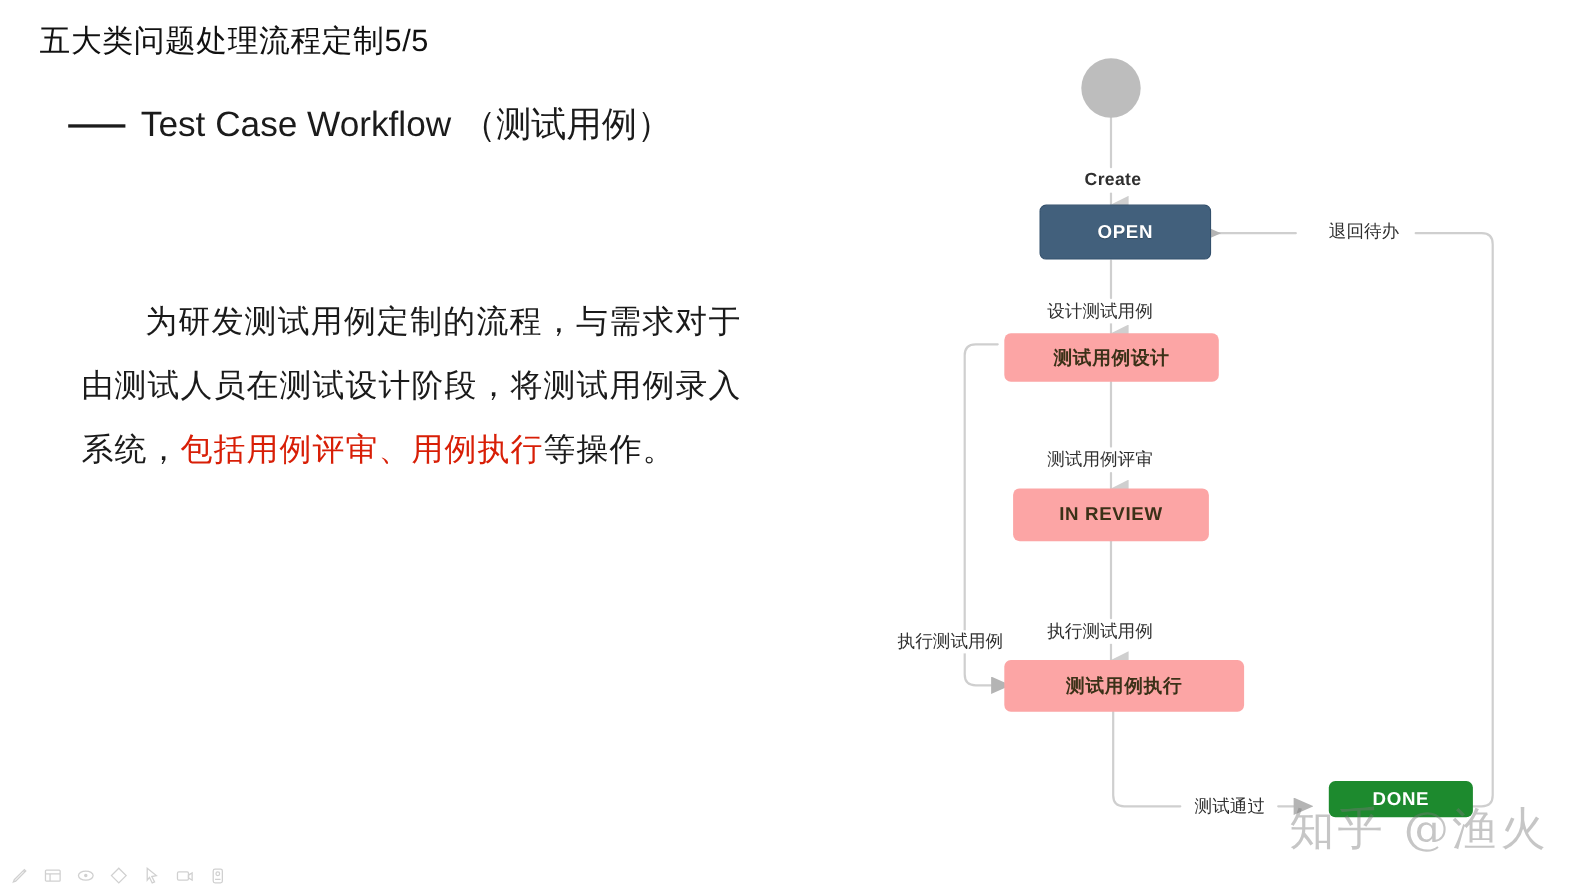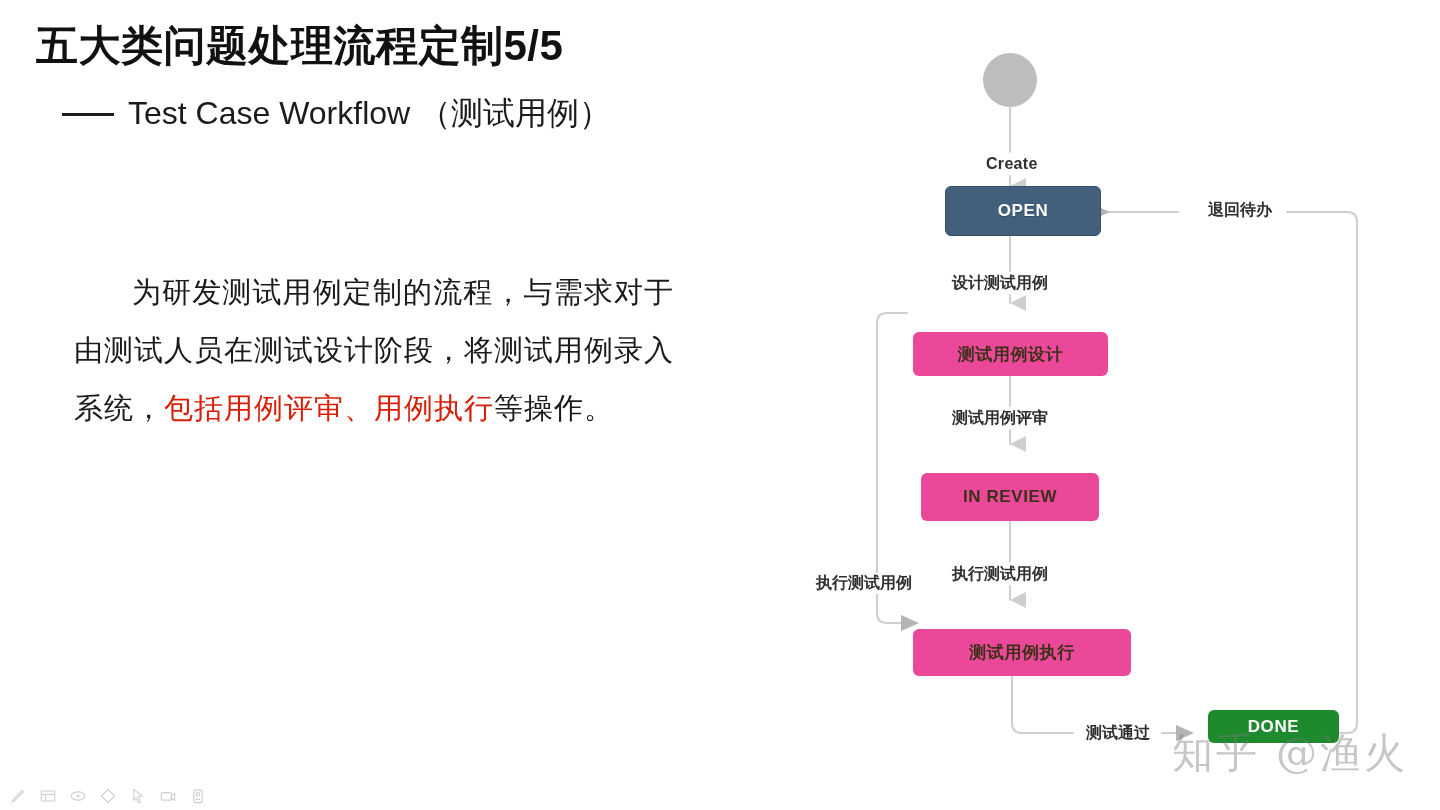--- a/index.html
+++ b/index.html
@@ -19,22 +19,22 @@
     position: absolute;
     inset: 0;
     background: #ffffff;
   }
 
   
   .title {
     position: absolute;
     left: 36px;
     top: 18px;
-    font-size: 42px;
-    font-weight: 700;
+    font-size: 28px;
+    font-weight: 400;
     color: #111111;
     letter-spacing: 0.5px;
     white-space: nowrap;
   }
   .subtitle {
     position: absolute;
     left: 62px;
     top: 92px;
     font-size: 32px;
     font-weight: 400;
@@ -93,41 +93,40 @@
     letter-spacing: 0.6px;
     box-sizing: border-box;
   }
   .node.open {
     background: #42607c;
     color: #ffffff;
     border: 1px solid #33506c;
     text-shadow: 0 1px 1px rgba(0,0,0,0.25);
   }
   .node.yellow {
-    background: #ec4899;
+    background: #fca5a5;
     color: #3b3118;
-    margin-top: 29px;
   }
   .node.green {
     background: #1d8a2e;
     color: #ffffff;
   }
 
   .start-dot {
     position: absolute;
     width: 54px;
     height: 54px;
     border-radius: 50%;
     background: #bdbdbd;
   }
 
   .edge-label {
     position: absolute;
     font-size: 16px;
-    font-weight: 700;
+    font-weight: 400;
     color: #2f2f2f;
     white-space: nowrap;
     background: #ffffff;
     padding: 0 5px;
   }
   .edge-label.latin {
     font-weight: 700;
     letter-spacing: 0.3px;
   }
 

